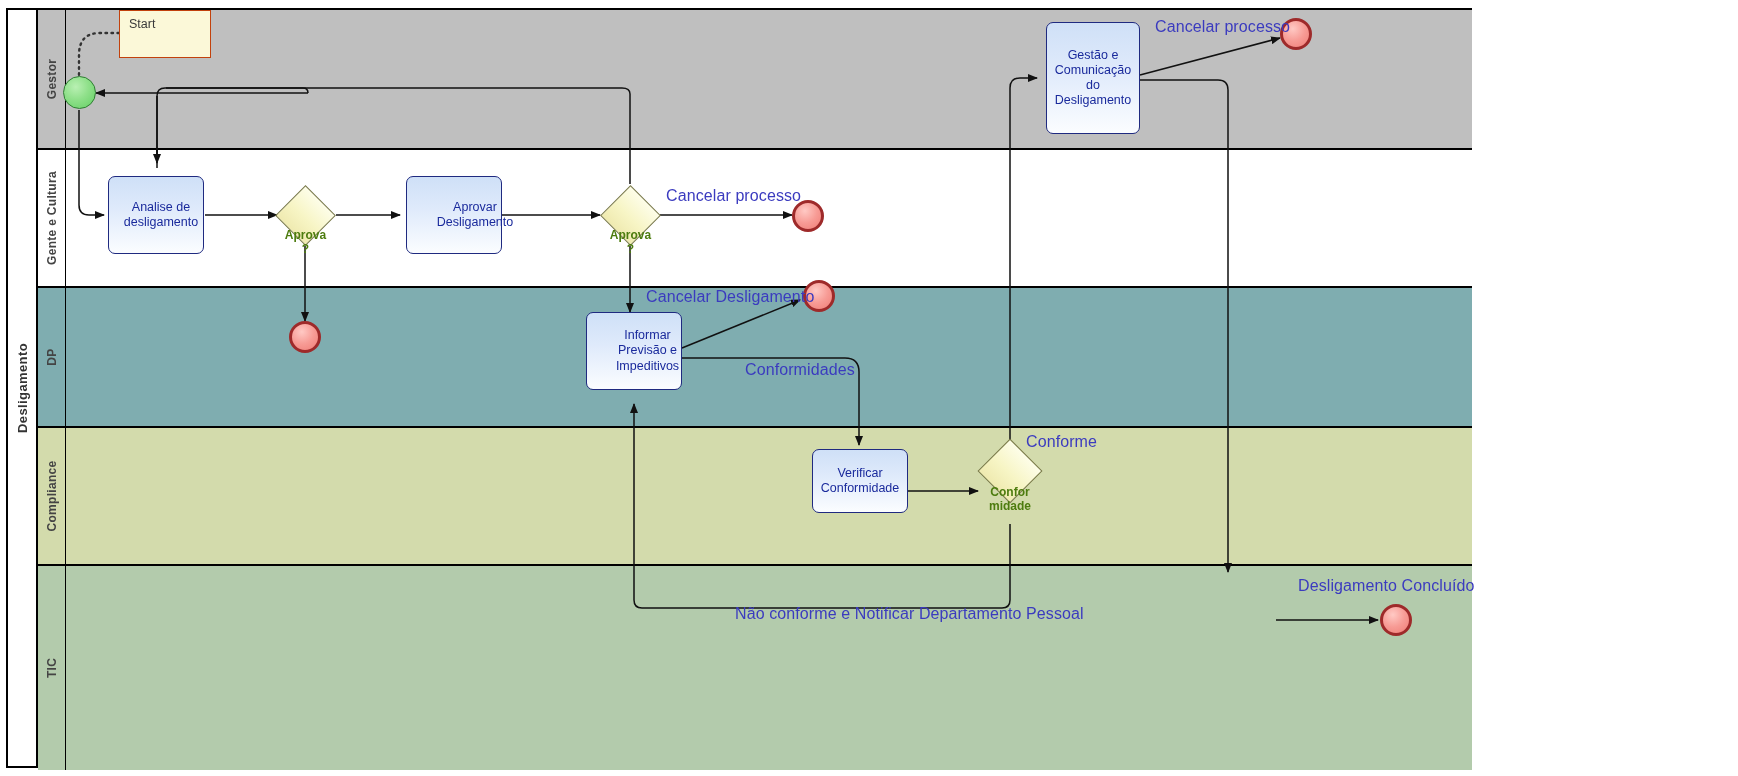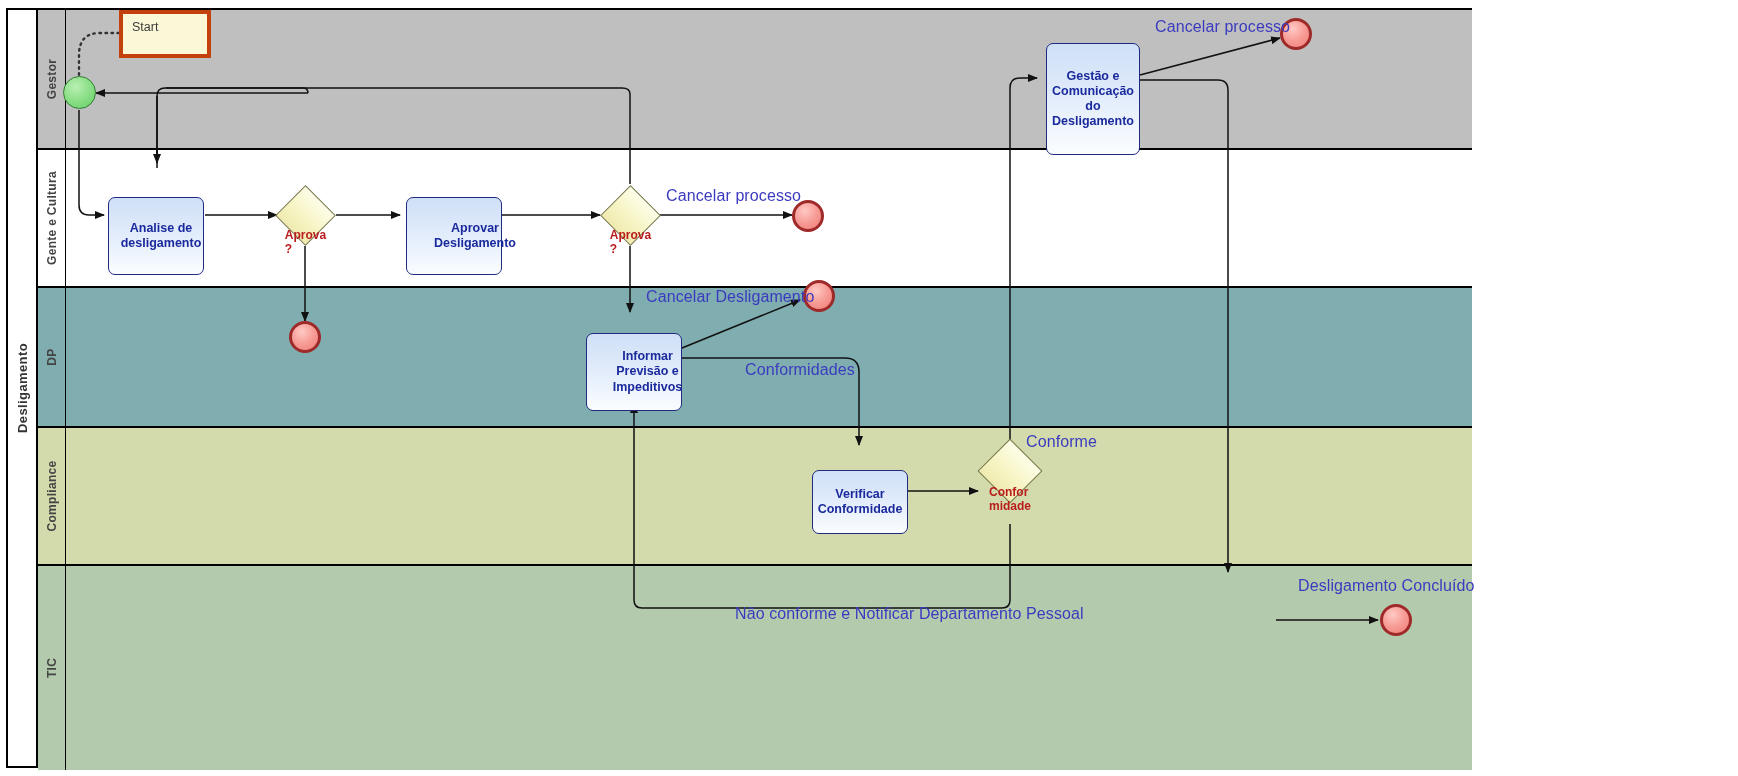--- a/index.html
+++ b/index.html
@@ -24,41 +24,41 @@
   .lane-label span{position:absolute;left:50%;top:50%;
     transform:translate(-50%,-50%) rotate(-90deg);
     white-space:nowrap;font-size:12px;font-weight:bold;color:#444;
     letter-spacing:.3px;}
 
   
   .task{position:absolute;box-sizing:border-box;
     border:1.6px solid #1f2a80;border-radius:7px;
     background:linear-gradient(to bottom,#cfe0f7 0%,#dfeafb 42%,#fbfdff 100%);
     display:flex;align-items:center;justify-content:center;text-align:center;
-    color:#1a2a9c;font-size:12.5px;font-weight:bold;line-height:1.22;
-    padding:2px 4px;margin-top:21px;}
+    color:#1a2a9c;font-size:12.5px;font-weight:normal;line-height:1.22;
+    padding:2px 4px;}
 
   .gateway{position:absolute;}
   .gateway .diamond{position:absolute;left:0;top:0;width:100%;height:100%;
     background:linear-gradient(to bottom,#fdfde8 0%,#f7f5c5 55%,#efeab0 100%);
     border:1.4px solid #7a7a4a;
     transform:rotate(45deg);box-sizing:border-box;}
   .gateway .glabel{position:absolute;left:50%;top:100%;
     transform:translateX(-50%);margin-top:-8px;white-space:nowrap;
-    text-align:left;font-size:12px;font-weight:bold;color:#b91c1c;
+    text-align:center;font-size:12px;font-weight:bold;color:#4d7c0f;
     line-height:1.15;}
 
   .event{position:absolute;border-radius:50%;box-sizing:border-box;}
   .event.start{border:1.6px solid #2e7d32;
     background:radial-gradient(circle at 38% 32%,#b9f0b3 0%,#8fe08a 45%,#63cf63 100%);}
   .event.end{border:3px solid #9e2a2a;
     background:radial-gradient(circle at 38% 30%,#ffc9c4 0%,#f79b95 50%,#ef7d76 100%);}
 
   .note{position:absolute;box-sizing:border-box;
-    background:#fbf8d8;border:4px solid #c2410c;
+    background:#fbf8d8;border:1px solid #c2410c;
     display:flex;align-items:flex-start;justify-content:flex-start;
     padding:6px 9px;font-size:12.5px;color:#3a3a3a;}
 
   
   .edge-label{position:absolute;white-space:nowrap;font-size:16px;
     color:#3b3bbf;letter-spacing:.1px;}
 
   svg.flows{position:absolute;left:0;top:0;width:1738px;height:776px;
     pointer-events:none;overflow:visible;}
 </style>

